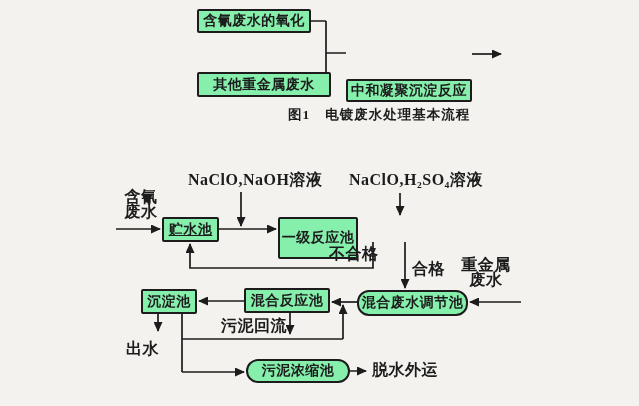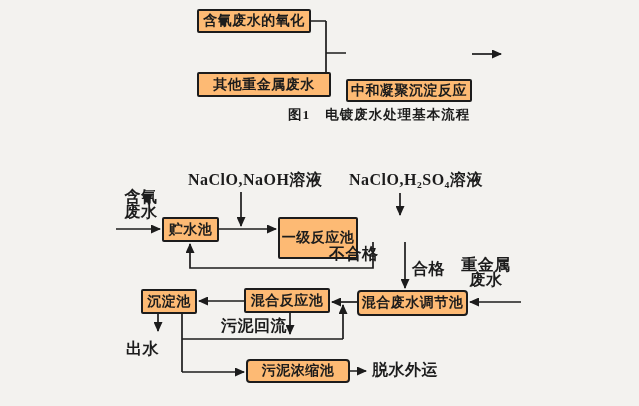--- a/index.html
+++ b/index.html
@@ -7,26 +7,26 @@
     position:relative;width:639px;height:406px;overflow:hidden;
     background:#f3f2ef;
     font-family:"Liberation Serif","DejaVu Serif",serif;
     color:#1c1c1c;
   }
   .wires{position:absolute;left:0;top:0;width:639px;height:406px;}
   .wires path{stroke:#1c1c1c;stroke-width:1.7;fill:none;}
   .box{
     position:absolute;box-sizing:border-box;
     border:2px solid #1c1c1c;border-radius:2px;
-    background:#fdba74;
+    background:#86efac;
     display:flex;align-items:center;justify-content:center;
     font-size:14px;font-weight:600;line-height:1;letter-spacing:.5px;
     white-space:nowrap;
   }
-  .box.round{border-radius:4px;}
+  .box.round{border-radius:12px;}
   .lbl{
     position:absolute;font-size:16px;font-weight:700;line-height:15px;
     white-space:nowrap;letter-spacing:.5px;
   }
   .lbl.stack{white-space:normal;text-align:center;}
   .caption{
     position:absolute;left:256px;top:106px;font-size:13.5px;font-weight:700;
     letter-spacing:1px;display:flex;gap:15px;white-space:nowrap;padding-left:32px;
   }
 </style>
@@ -65,21 +65,21 @@
 
   <div class="box" style="left:197px;top:9px;width:114px;height:24px;">含氰废水的氧化</div>
   <div class="box" style="left:197px;top:72px;width:134px;height:25px;">其他重金属废水</div>
   <div class="box" style="left:346px;top:43px;width:126px;height:23px;margin-top:36px;">中和凝聚沉淀反应</div>
 
   <div class="caption">
     <span>图1</span>
     <span>电镀废水处理基本流程</span>
   </div>
 
-  <div class="box" style="left:162px;top:217px;width:57px;height:25px;">贮水池</div>
+  <div class="box" style="left:162px;top:217px;width:57px;height:25px;text-decoration:underline;">贮水池</div>
   <div class="box" style="left:278px;top:217px;width:80px;height:42px;">一级反应池</div>
   <div class="box round" style="left:357px;top:290px;width:111px;height:26px;">混合废水调节池</div>
   <div class="box" style="left:244px;top:288px;width:86px;height:25px;">混合反应池</div>
   <div class="box" style="left:141px;top:289px;width:56px;height:25px;">沉淀池</div>
   <div class="box round" style="left:246px;top:359px;width:104px;height:24px;">污泥浓缩池</div>
 
   <div class="lbl" style="left:188px;top:172px;">NaClO,NaOH溶液</div>
   <div class="lbl" style="left:349px;top:172px;">NaClO,H₂SO₄溶液</div>
   <div class="lbl stack" style="left:120px;top:189px;width:42px;">含氰<br>废水</div>
   <div class="lbl" style="left:329px;top:246px;">不合格</div>

